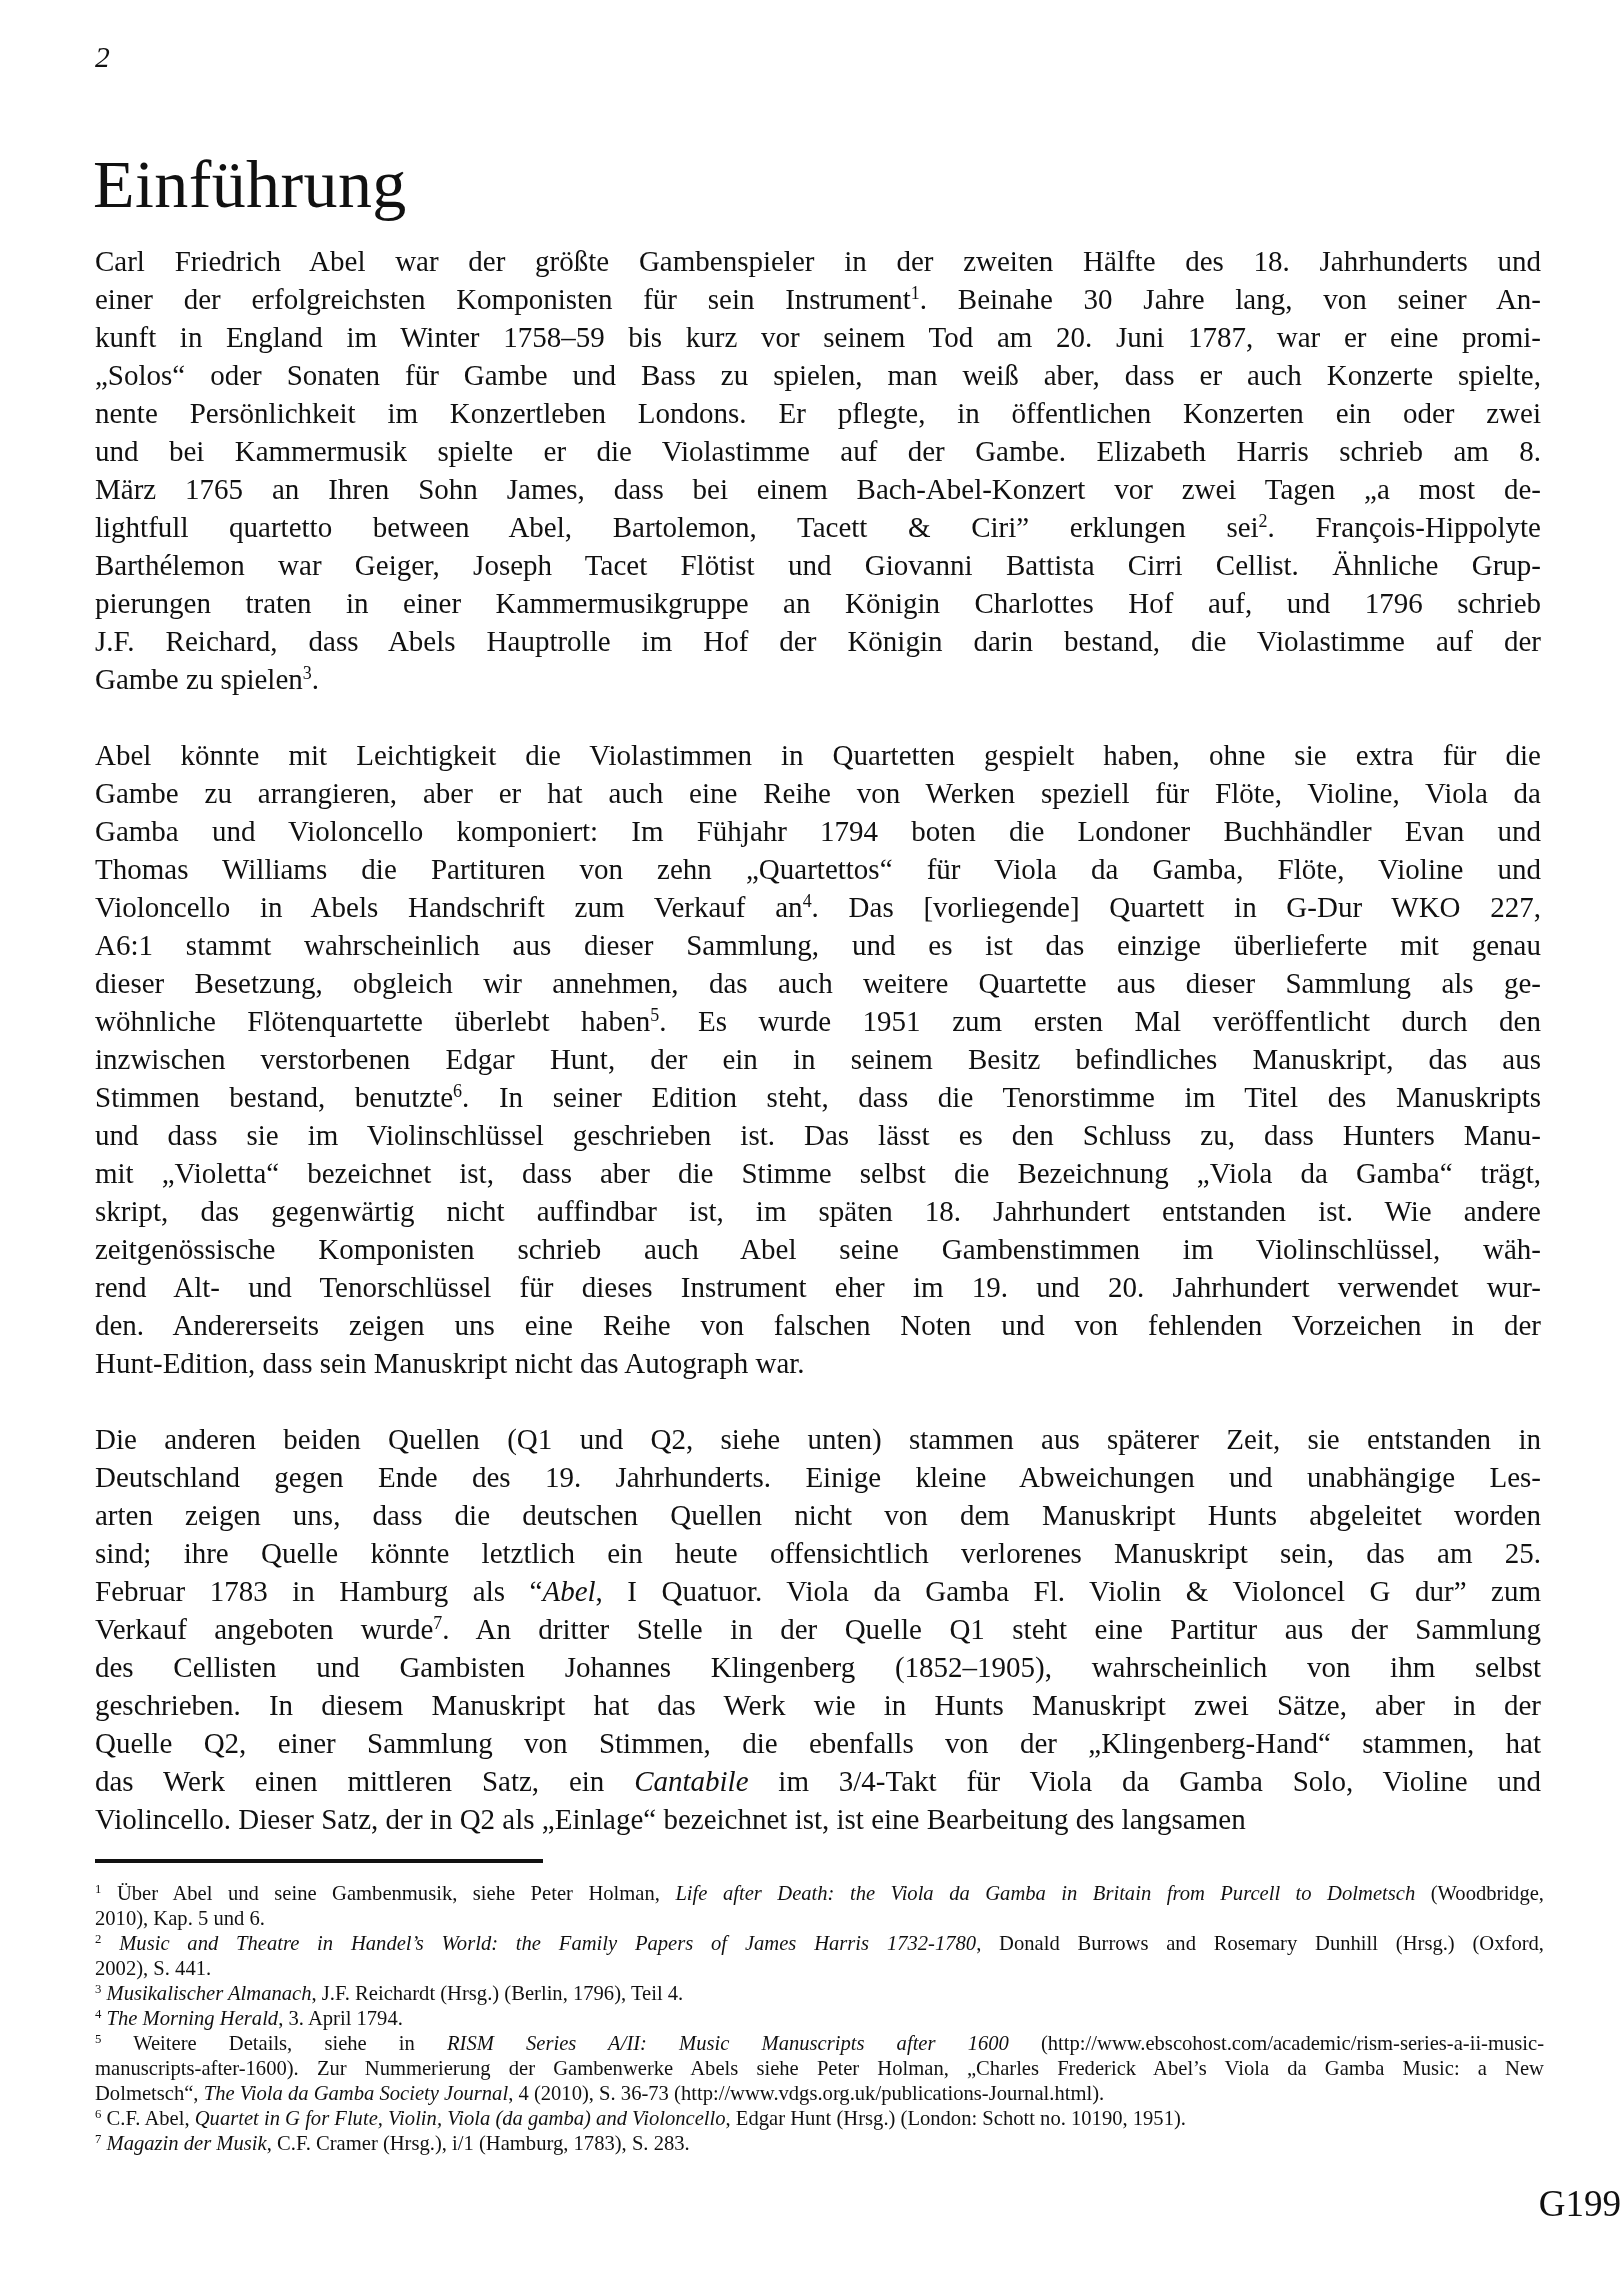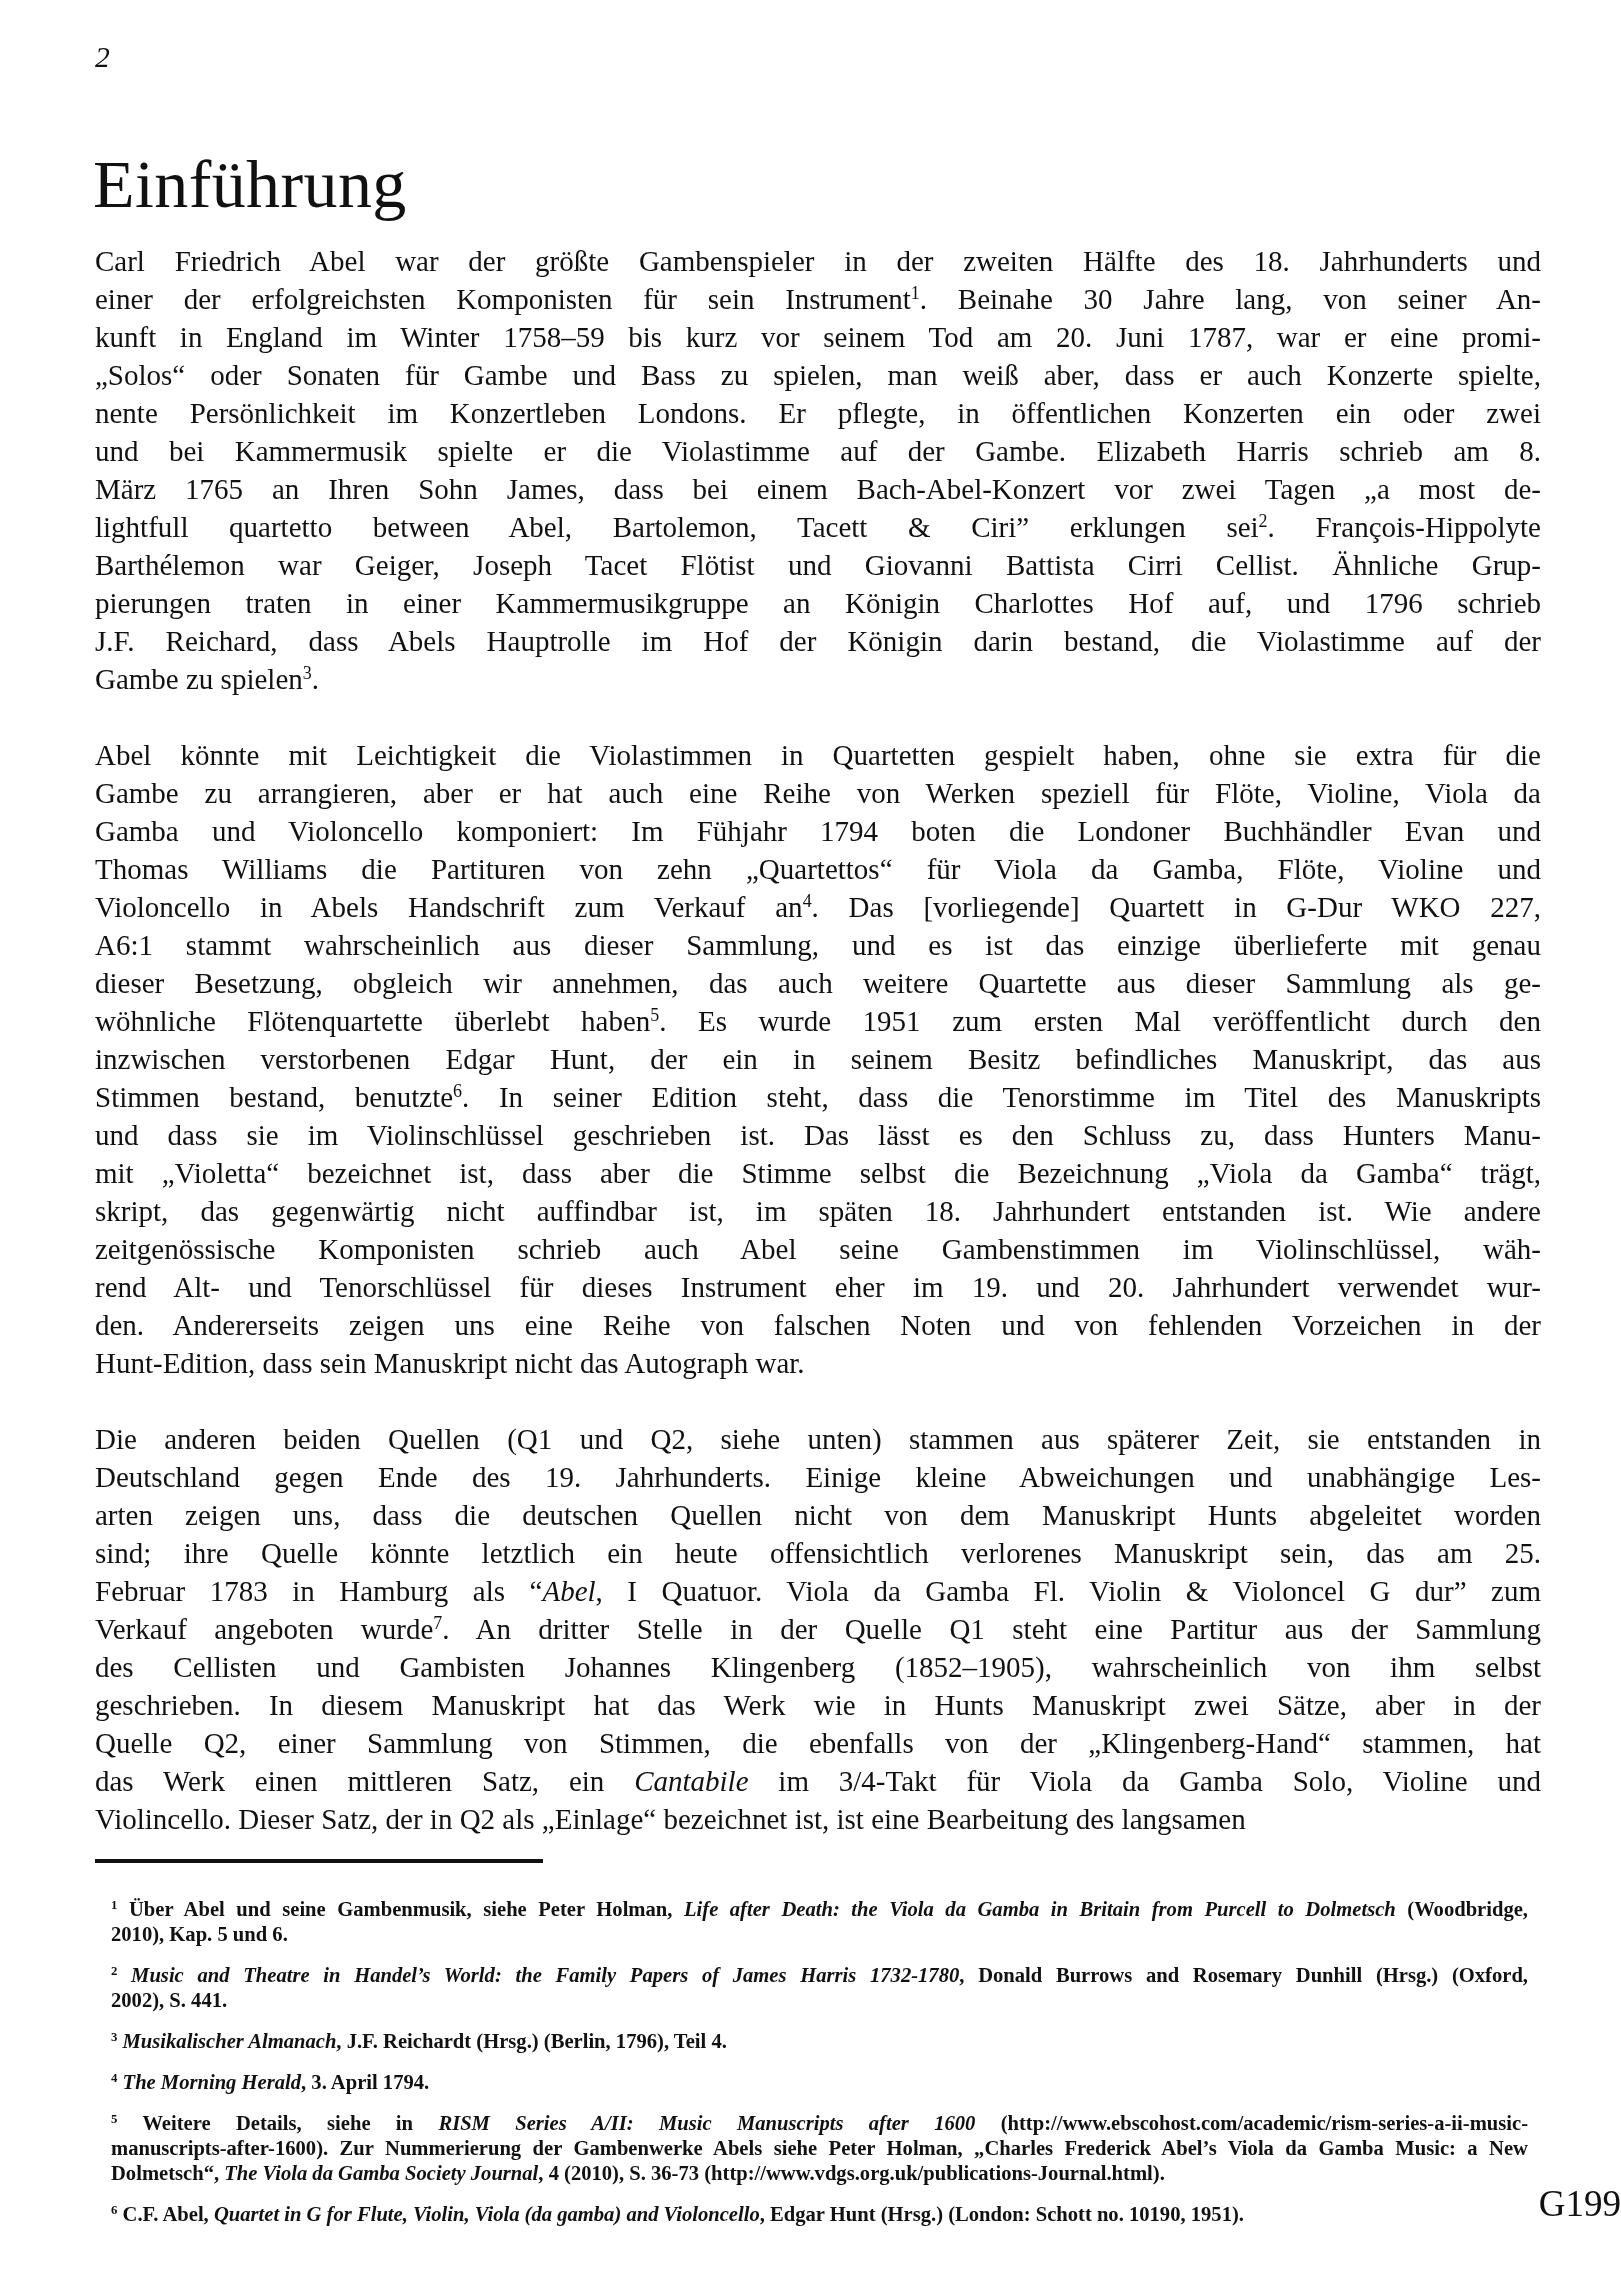--- a/index.html
+++ b/index.html
@@ -58,21 +58,21 @@
     border-top: 4.5px solid #111111;
   }
   .footnotes {
     position: absolute;
     left: 95px;
     top: 1881px;
     width: 1449px;
     font-size: 20.6px;
     line-height: 25px;
   }
-  .footnote { margin: 16px; font-weight: bold; }
+  .footnote { margin: 0; }
   .fn-line {
     text-align: justify;
     text-align-last: justify;
   }
   .fn-line.last { text-align-last: left; }
   .page-footer {
     position: absolute;
     left: 0;
     top: 2182px;
     width: 100%;
@@ -153,17 +153,20 @@
         <div class="fn-line last"><sup class="fnref">4</sup> <i>The Morning Herald</i><span>, 3. April 1794.</span></div>
       </div>
       <div class="footnote">
         <div class="fn-line"><sup class="fnref">5</sup> <span>Weitere Details, siehe in </span><i>RISM Series A/II: Music Manuscripts after 1600</i><span> (http://www.ebscohost.com/academic/rism-series-a-ii-music-</span></div>
         <div class="fn-line"><span>manuscripts-after-1600). Zur Nummerierung der Gambenwerke Abels siehe Peter Holman, „Charles Frederick Abel’s Viola da Gamba Music: a New</span></div>
         <div class="fn-line last"><span>Dolmetsch“, </span><i>The Viola da Gamba Society Journal</i><span>, 4 (2010), S. 36-73 (http://www.vdgs.org.uk/publications-Journal.html).</span></div>
       </div>
       <div class="footnote">
         <div class="fn-line last"><sup class="fnref">6</sup> <span>C.F. Abel, </span><i>Quartet in G for Flute, Violin, Viola (da gamba) and Violoncello</i><span>, Edgar Hunt (Hrsg.) (London: Schott no. 10190, 1951).</span></div>
       </div>
+      <div class="footnote">
+        <div class="fn-line last"><sup class="fnref">7</sup> <i>Magazin der Musik</i><span>, C.F. Cramer (Hrsg.), i/1 (Hamburg, 1783), S. 283.</span></div>
+      </div>
     </div>
 
   <div class="page-footer">G199</div>
 </div>
 
 
 </body></html>

